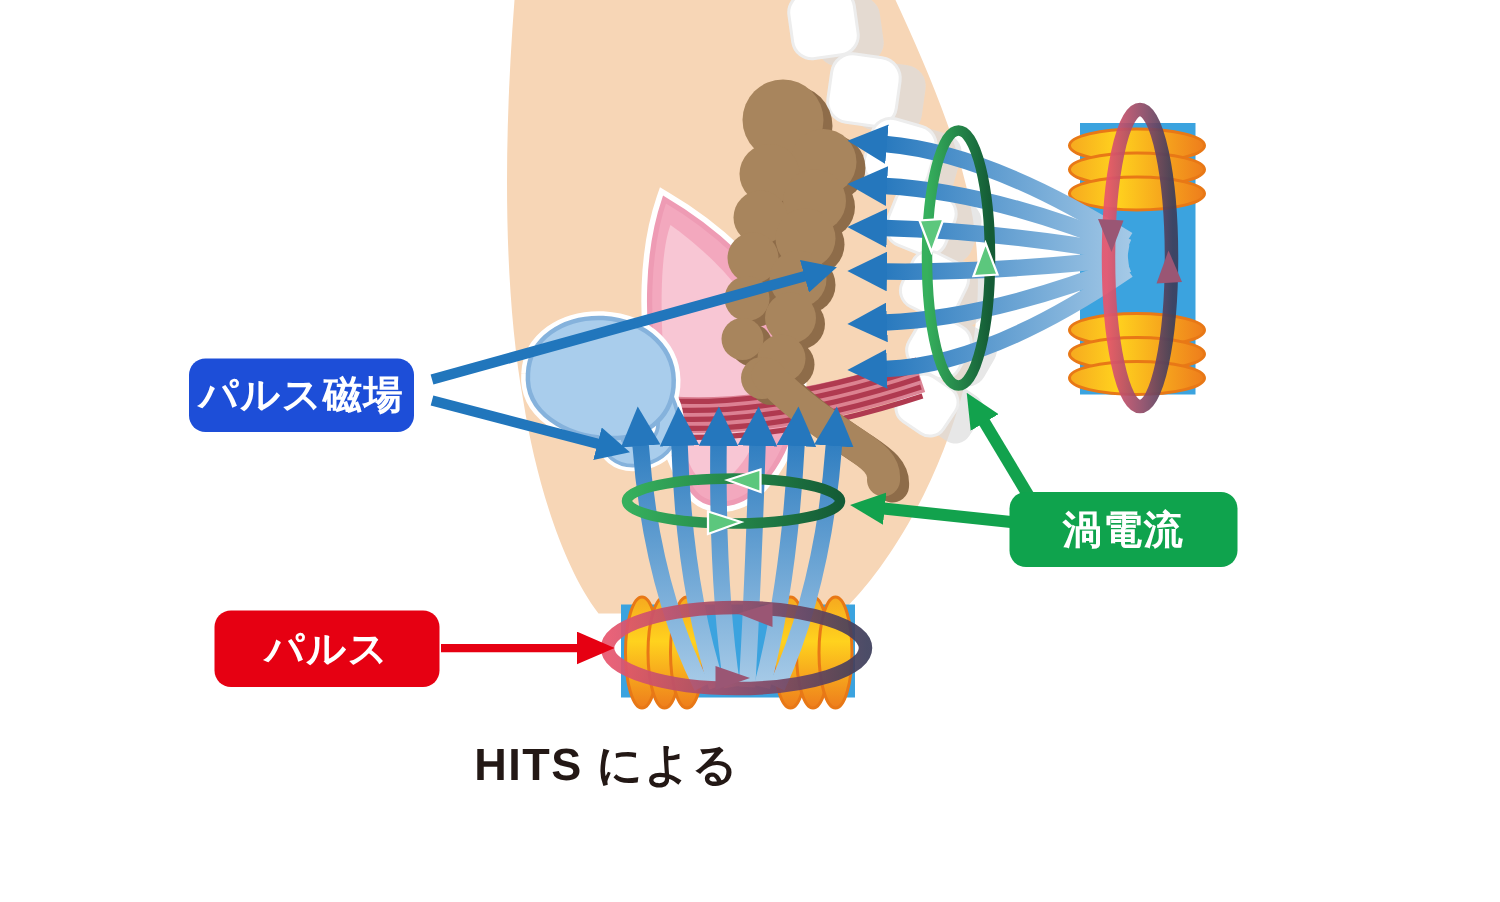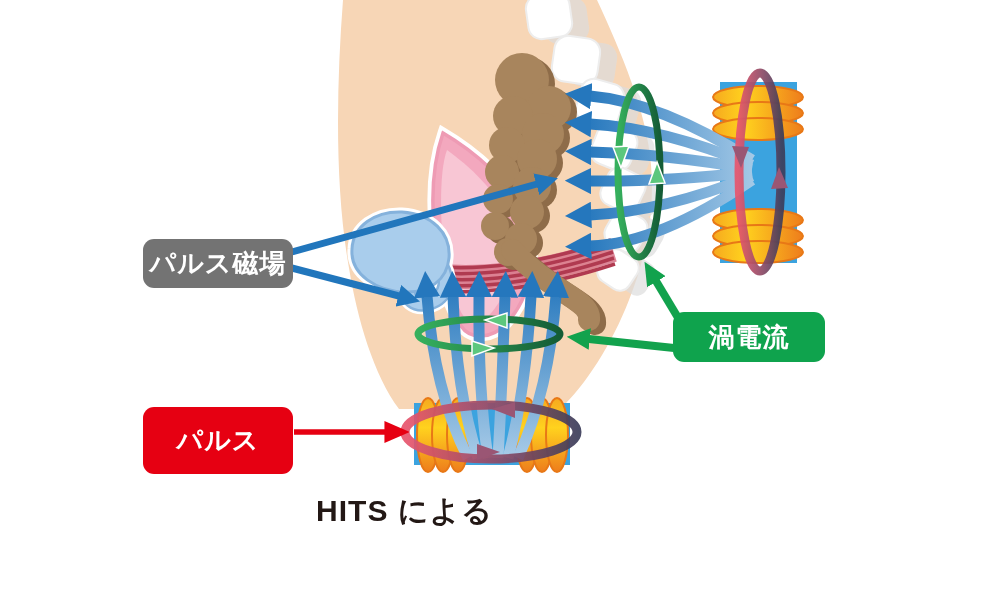--- a/index.html
+++ b/index.html
@@ -1,23 +1,23 @@
 <!DOCTYPE html>
 <html><head>
 <meta charset="utf-8">
 <style>
   html,body{margin:0;padding:0;}
   #stage{position:relative;width:1000px;height:601px;background:#ffffff;overflow:hidden;
          font-family:"Liberation Sans","DejaVu Sans",sans-serif;}
   #diagram-svg{position:absolute;left:0;top:0;}
   .label{position:absolute;display:flex;align-items:center;justify-content:center;
          color:#ffffff;font-size:26px;font-weight:600;border-radius:11px;letter-spacing:1px;}
-  #lbl-pmf{left:143px;top:239px;width:150px;height:49px;background:#737373;}
-  #lbl-ec {left:673px;top:312px;width:152px;height:50px;background:#0FA34D;}
-  #lbl-p  {left:143px;top:407px;width:150px;height:67px;background:#E60012;}
+  #lbl-pmf{left:126px;top:239px;width:150px;height:49px;background:#1d4ed8;}
+  #lbl-ec {left:673px;top:328px;width:152px;height:50px;background:#0FA34D;}
+  #lbl-p  {left:143px;top:407px;width:150px;height:51px;background:#E60012;}
   #caption{position:absolute;top:492px;left:0;width:809px;text-align:center;
            color:#231815;font-weight:bold;font-size:30px;line-height:37px;letter-spacing:1px;}
 </style>
 </head>
 <body>
 
 <div id="stage">
 
 <svg id="diagram-svg" width="1000" height="601" viewBox="0 0 1000 601">
   <defs>

